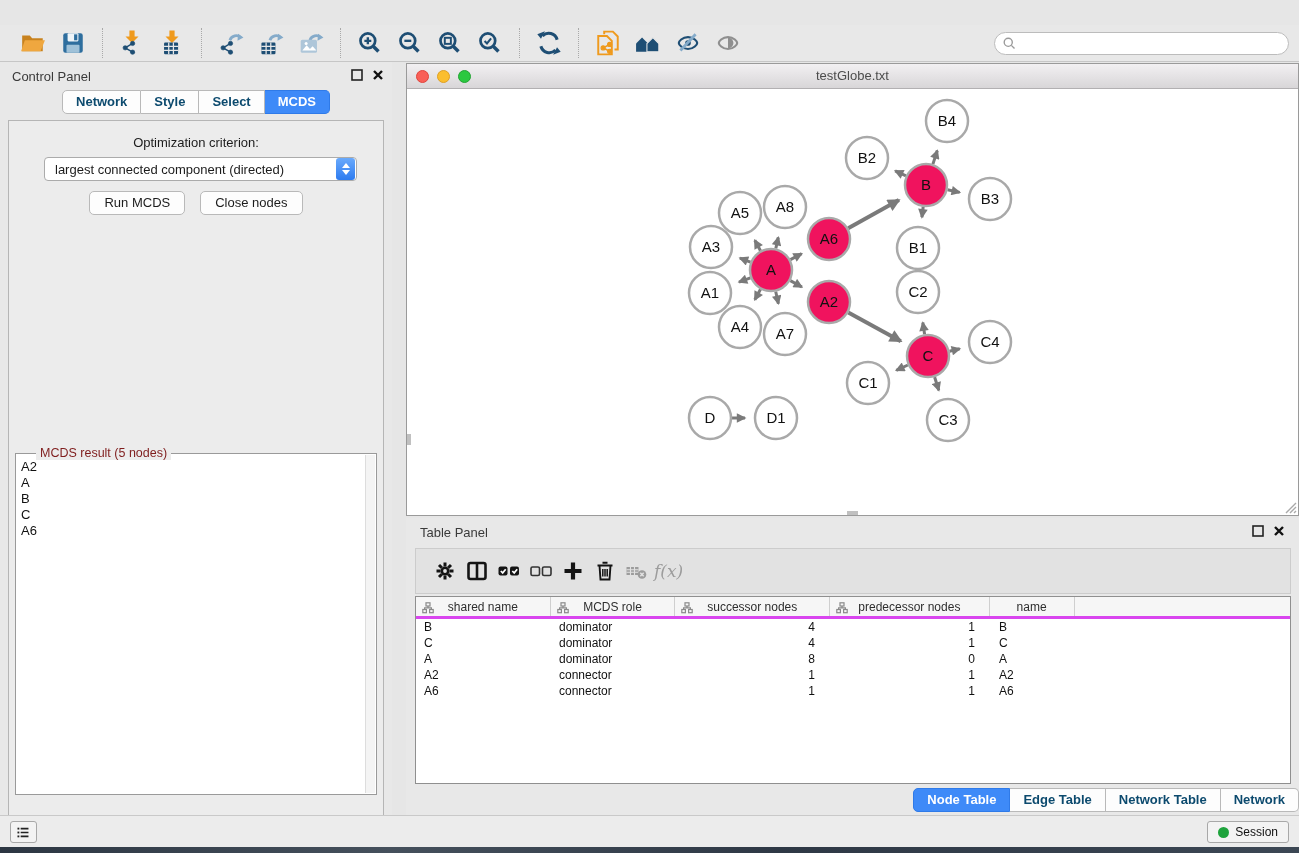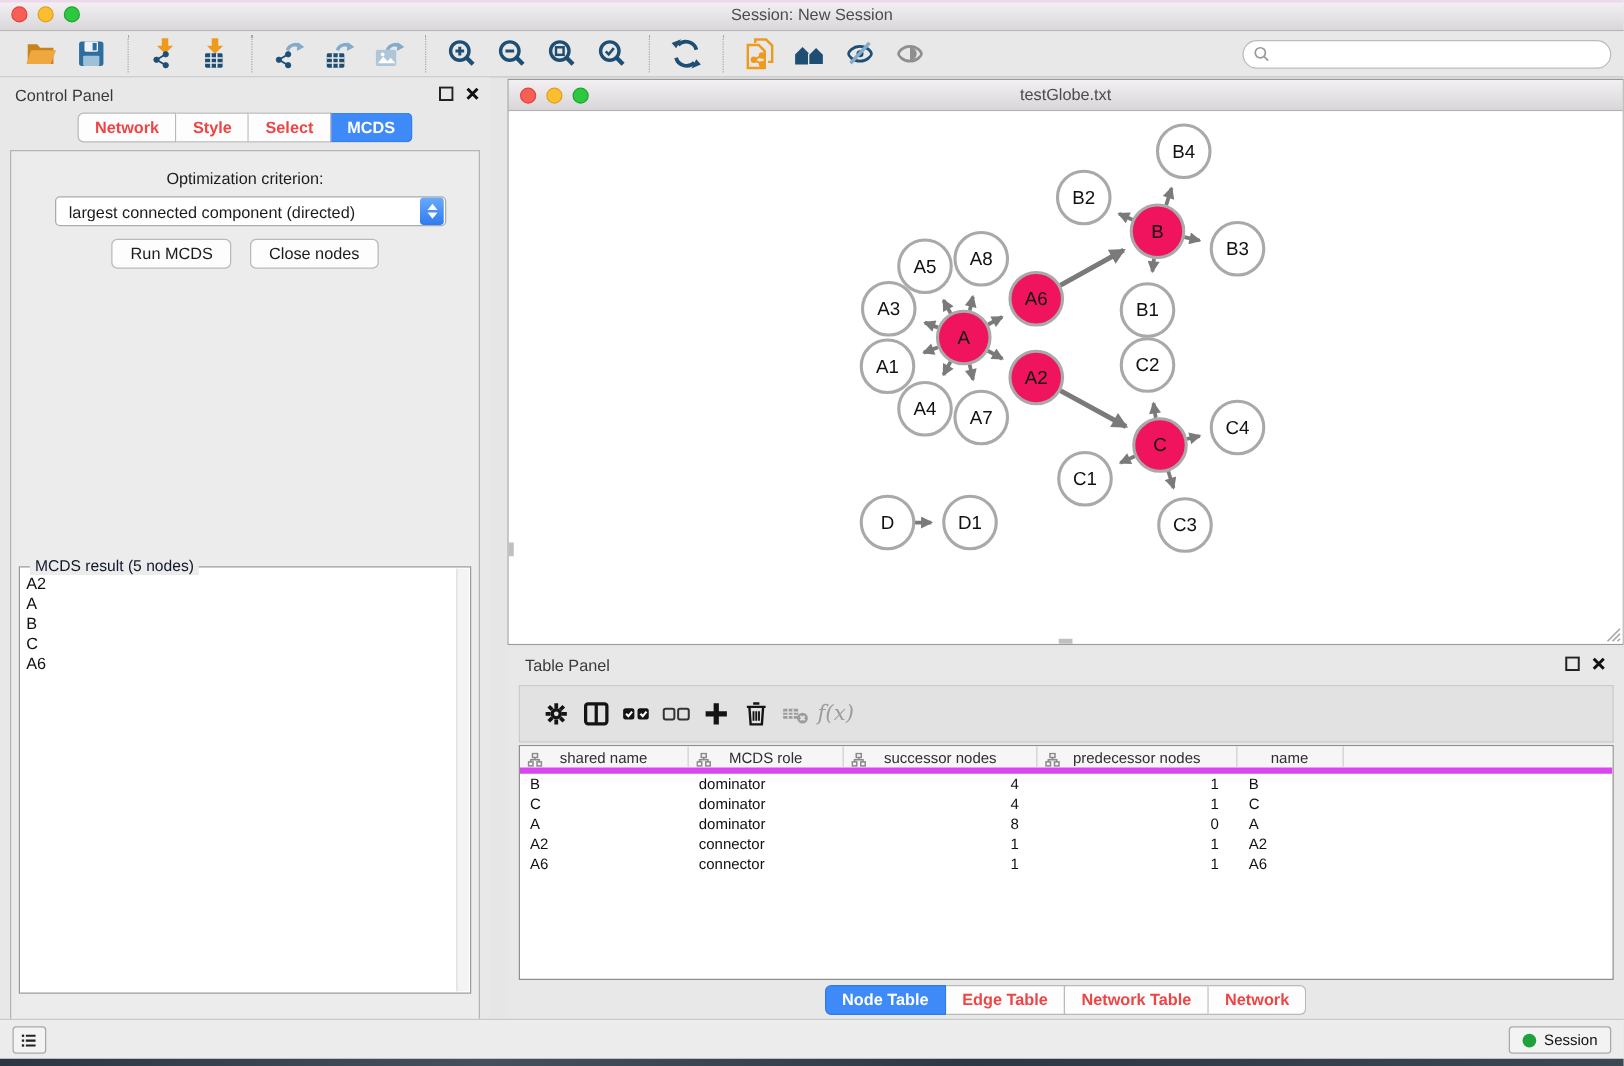--- a/index.html
+++ b/index.html
@@ -30,39 +30,39 @@
   .search-glyph { position:absolute; left:8px; top:4px; width:15px; height:15px; }
 
   
   .control-panel { position:absolute; left:0; top:62px; width:392px; height:753px; background:#e8e8e8; }
   .panel-header { position:relative; height:28px; }
   .panel-title { position:absolute; left:12px; top:7px; font-size:13px; color:#3a3a3a; }
   .panel-icons { position:absolute; right:8px; top:7px; display:flex; gap:9px; }
   .panel-icons svg { width:12px; height:12px; cursor:pointer; }
 
   .seg-tabs { display:flex; justify-content:center; }
-  .seg-tab { font-size:13px; font-weight:bold; color:#ef4444; background:#fdfdfd; border:1px solid #b9b9b9; border-left:none;
+  .seg-tab { font-size:13px; font-weight:bold; color:#0c4a6e; background:#fdfdfd; border:1px solid #b9b9b9; border-left:none;
     padding:3px 13px 4px; cursor:pointer; }
   .seg-tab:first-child { border-left:1px solid #b9b9b9; border-radius:5px 0 0 5px; }
   .seg-tab:last-child { border-radius:0 5px 5px 0; }
   .seg-tab.active { background:#3e8af8; border-color:#2f7ae8; color:#fff; }
 
   .cp-content { position:absolute; left:8px; top:58px; width:376px; height:741px; background:#ececec; border:1px solid #b5b5b5; height:742px; }
   .opt-label { position:absolute; left:0; right:0; top:14px; text-align:center; font-size:13px; color:#1c1c1c; }
   .dropdown { position:absolute; left:35px; top:36px; width:313px; height:24px; background:#fff; border:1px solid #ababab; border-radius:4px; display:flex; align-items:center; cursor:pointer; }
   .dropdown-value { flex:1; font-size:13px; color:#1c1c1c; padding-left:10px; white-space:nowrap; overflow:hidden; }
   .dropdown-stepper { width:19px; height:22px; margin-right:1px; border-radius:3px; background:linear-gradient(#6aaafc,#2d7bf0); display:flex; flex-direction:column; align-items:center; justify-content:center; gap:2px; }
   .dropdown-stepper span { width:0; height:0; border-left:4px solid transparent; border-right:4px solid transparent; }
   .stepper-up { border-bottom:5px solid #fff; }
   .stepper-down { border-top:5px solid #fff; }
   .cp-buttons { position:absolute; left:0; right:0; top:70px; display:flex; justify-content:center; gap:15px; }
   .btn { font-size:13px; color:#1c1c1c; background:#fdfdfd; border:1px solid #b9b9b9; border-radius:5px; padding:3px 14px 4px; cursor:pointer; font-family:"Liberation Sans",sans-serif; }
 
   .result-box { position:absolute; left:6px; top:332px; width:362px; height:342px; border:1px solid #9a9a9a; background:#fff; }
-  .result-legend { position:absolute; left:8px; top:-8px; background:#ececec; padding:0 4px; font-size:12.5px; color:#0f172a; }
+  .result-legend { position:absolute; left:20px; top:-8px; background:#ececec; padding:0 4px; font-size:12.5px; color:#7f1d1d; }
   .result-list { position:absolute; inset:1px 12px 1px 1px; padding:4px 2px 0 4px; overflow:hidden; }
   .result-item { font-size:13px; color:#111; line-height:16px; cursor:default; }
   .result-scroll { position:absolute; top:1px; bottom:1px; right:1px; width:10px; background:#f4f4f4; border-left:1px solid #ddd; }
 
   
   .net-window { position:absolute; left:406px; top:63px; width:893px; height:453px; background:#fff; border:1px solid #9a9a9a; }
   .net-titlebar { position:relative; height:25px; background:linear-gradient(#f2f0f2,#d8d6d8); border-bottom:1px solid #b2b0b2; }
   .net-canvas { position:absolute; left:0; top:25px; width:891px; height:426px; background:#fff; }
   .net-canvas svg.graph { position:absolute; inset:0; }
   .resize-grip { position:absolute; right:1px; bottom:1px; width:14px; height:14px; }
@@ -70,52 +70,44 @@
   .edge-tick-bottom { position:absolute; left:440px; bottom:0; width:11px; height:4px; background:#c0c0c0; }
 
   
   .table-panel { position:absolute; left:406px; top:518px; width:893px; height:297px; background:#e8e8e8; }
   .tp-toolbar { position:absolute; left:9px; top:30px; width:876px; height:46px; background:#e2e2e2; border:1px solid #cicccc; border:1px solid #cccccc; display:flex; align-items:center; gap:2px; padding-left:14px; }
   .tp-btn { background:none; border:none; width:30px; height:32px; display:flex; align-items:center; justify-content:center; cursor:pointer; }
   .tp-btn svg { width:24px; height:24px; }
   .fx-label { font-family:"DejaVu Serif", serif; font-style:italic; font-size:17px; color:#9c9c9c; }
 
   .data-table { position:absolute; left:9px; top:78px; width:876px; height:188px; background:#fff; border:1px solid #8f8f8f; overflow:hidden; }
-  .dt-header { display:flex; height:22px; background:#f6f6f6; border-bottom:5px solid #d946ef; }
+  .dt-header { display:flex; height:22px; background:#f6f6f6; border-bottom:3px solid #d946ef; }
   .dt-hcell { position:relative; border-right:1px solid #cfcfcf; display:flex; align-items:center; justify-content:center; font-size:12px; color:#2e2e2e; }
   .dt-hcell svg { position:absolute; left:6px; top:5px; width:12px; height:12px; }
   .dt-row { display:flex; height:16px; align-items:center; cursor:default; }
   .dt-cell { font-size:12px; color:#111; white-space:nowrap; overflow:hidden; }
   .dt-cell.left { text-align:left; padding-left:8px; }
   .dt-cell.right { text-align:right; padding-right:16px; }
 
-  .tp-tabs { position:absolute; left:0; right:0; top:270px; display:flex; justify-content:center; }
+  .tp-tabs { position:absolute; left:0; right:0; top:270px; display:flex; justify-content:flex-end; }
 
   
   .statusbar { position:absolute; left:0; top:815px; width:1299px; height:32px; background:#ececec; border-top:1px solid #c9c9c9; }
   .list-btn { position:absolute; left:10px; top:5px; width:27px; height:22px; background:#f3f3f3; border:1px solid #a8a8a8; border-radius:3px; display:flex; align-items:center; justify-content:center; cursor:pointer; }
   .memory-btn { position:absolute; right:10px; top:5px; height:22px; background:#f3f3f3; border:1px solid #a8a8a8; border-radius:3px; display:flex; align-items:center; gap:6px; padding:0 10px; cursor:pointer; }
   .memory-dot { width:11px; height:11px; border-radius:50%; background:#1ea33c; }
   .memory-label { font-size:12px; color:#111; }
   .bottom-strip { position:absolute; left:0; top:847px; width:1299px; height:6px;
     background:linear-gradient(90deg,#2c3642,#45505c 30%,#2e3845 60%,#3c4754); }
 </style>
 </head>
 <body>
 
 <div class="app">
 
-  <div class="titlebar">
-    <div class="tl-group">
-      <span class="tl red"></span>
-      <span class="tl yellow"></span>
-      <span class="tl green"></span>
-    </div>
-    <div class="win-title">Session: New Session</div>
-  </div>
 
   <div class="toolbar">
     <div class="search-wrap">
       <svg class="search-glyph" viewBox="0 0 24 24">
         <circle cx="10" cy="10" r="6.5" fill="none" stroke="#9a9a9a" stroke-width="2.2"></circle>
         <path d="M15 15l5 5" stroke="#9a9a9a" stroke-width="2.2"></path>
       </svg>
       <input class="search-input" type="text" placeholder="" style="">
     </div>
   <div class="tb-group">

